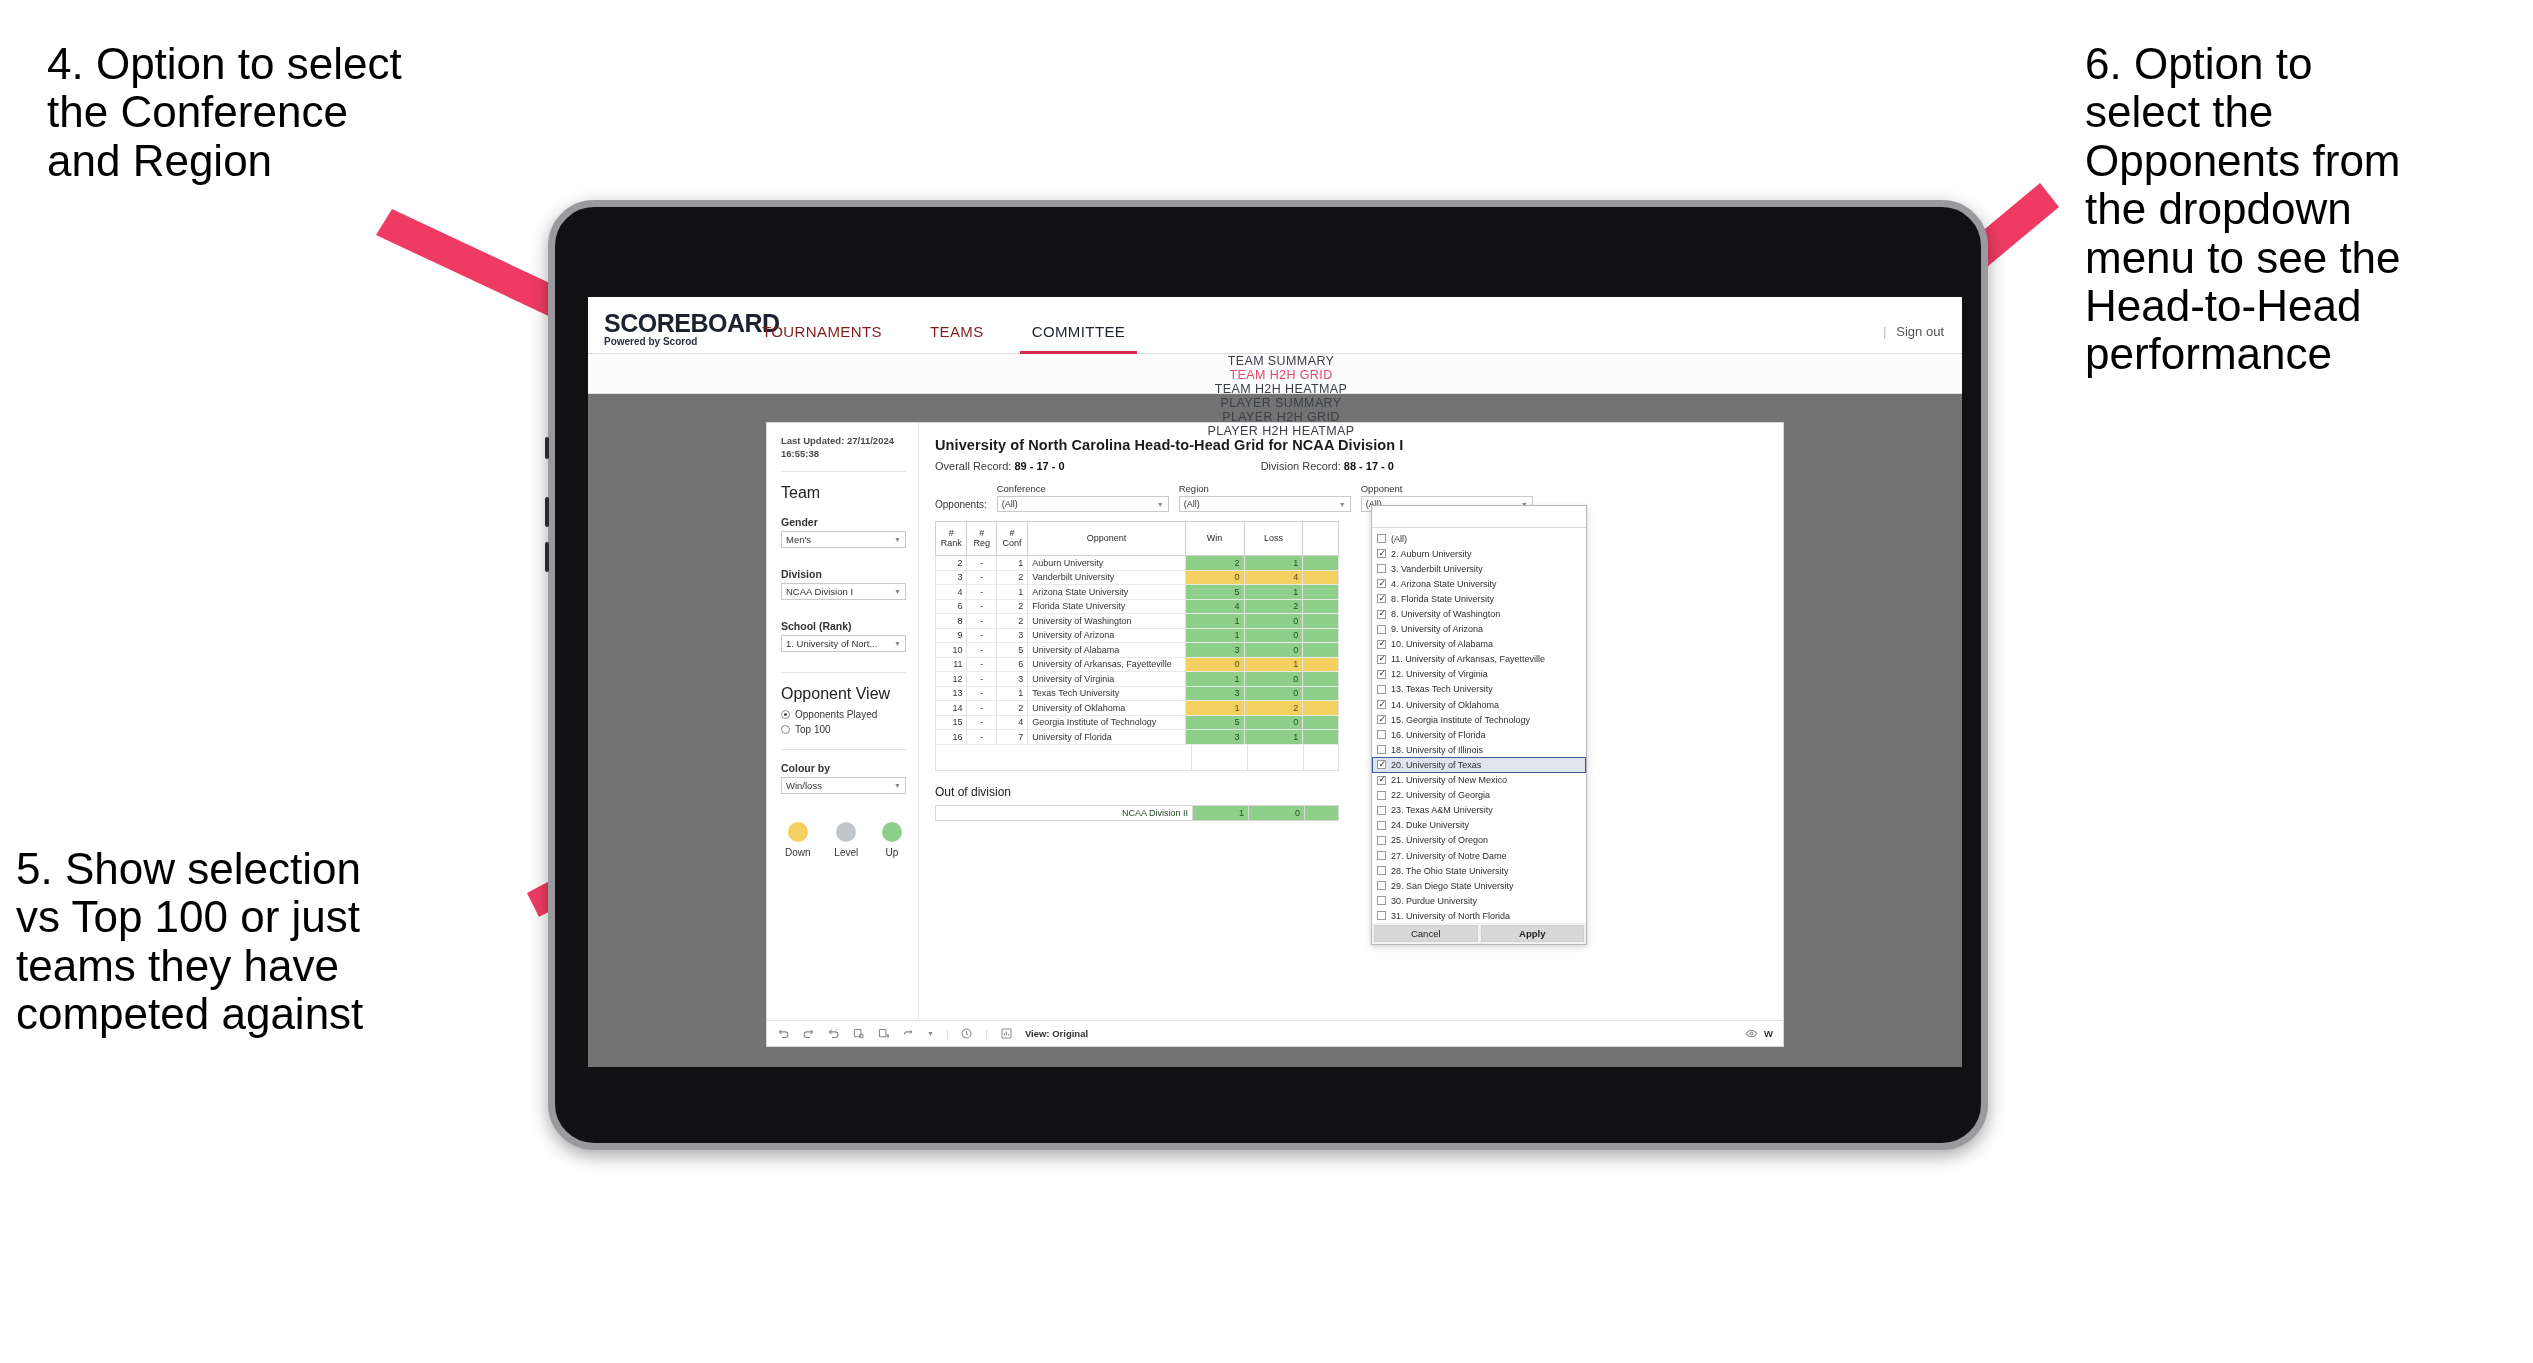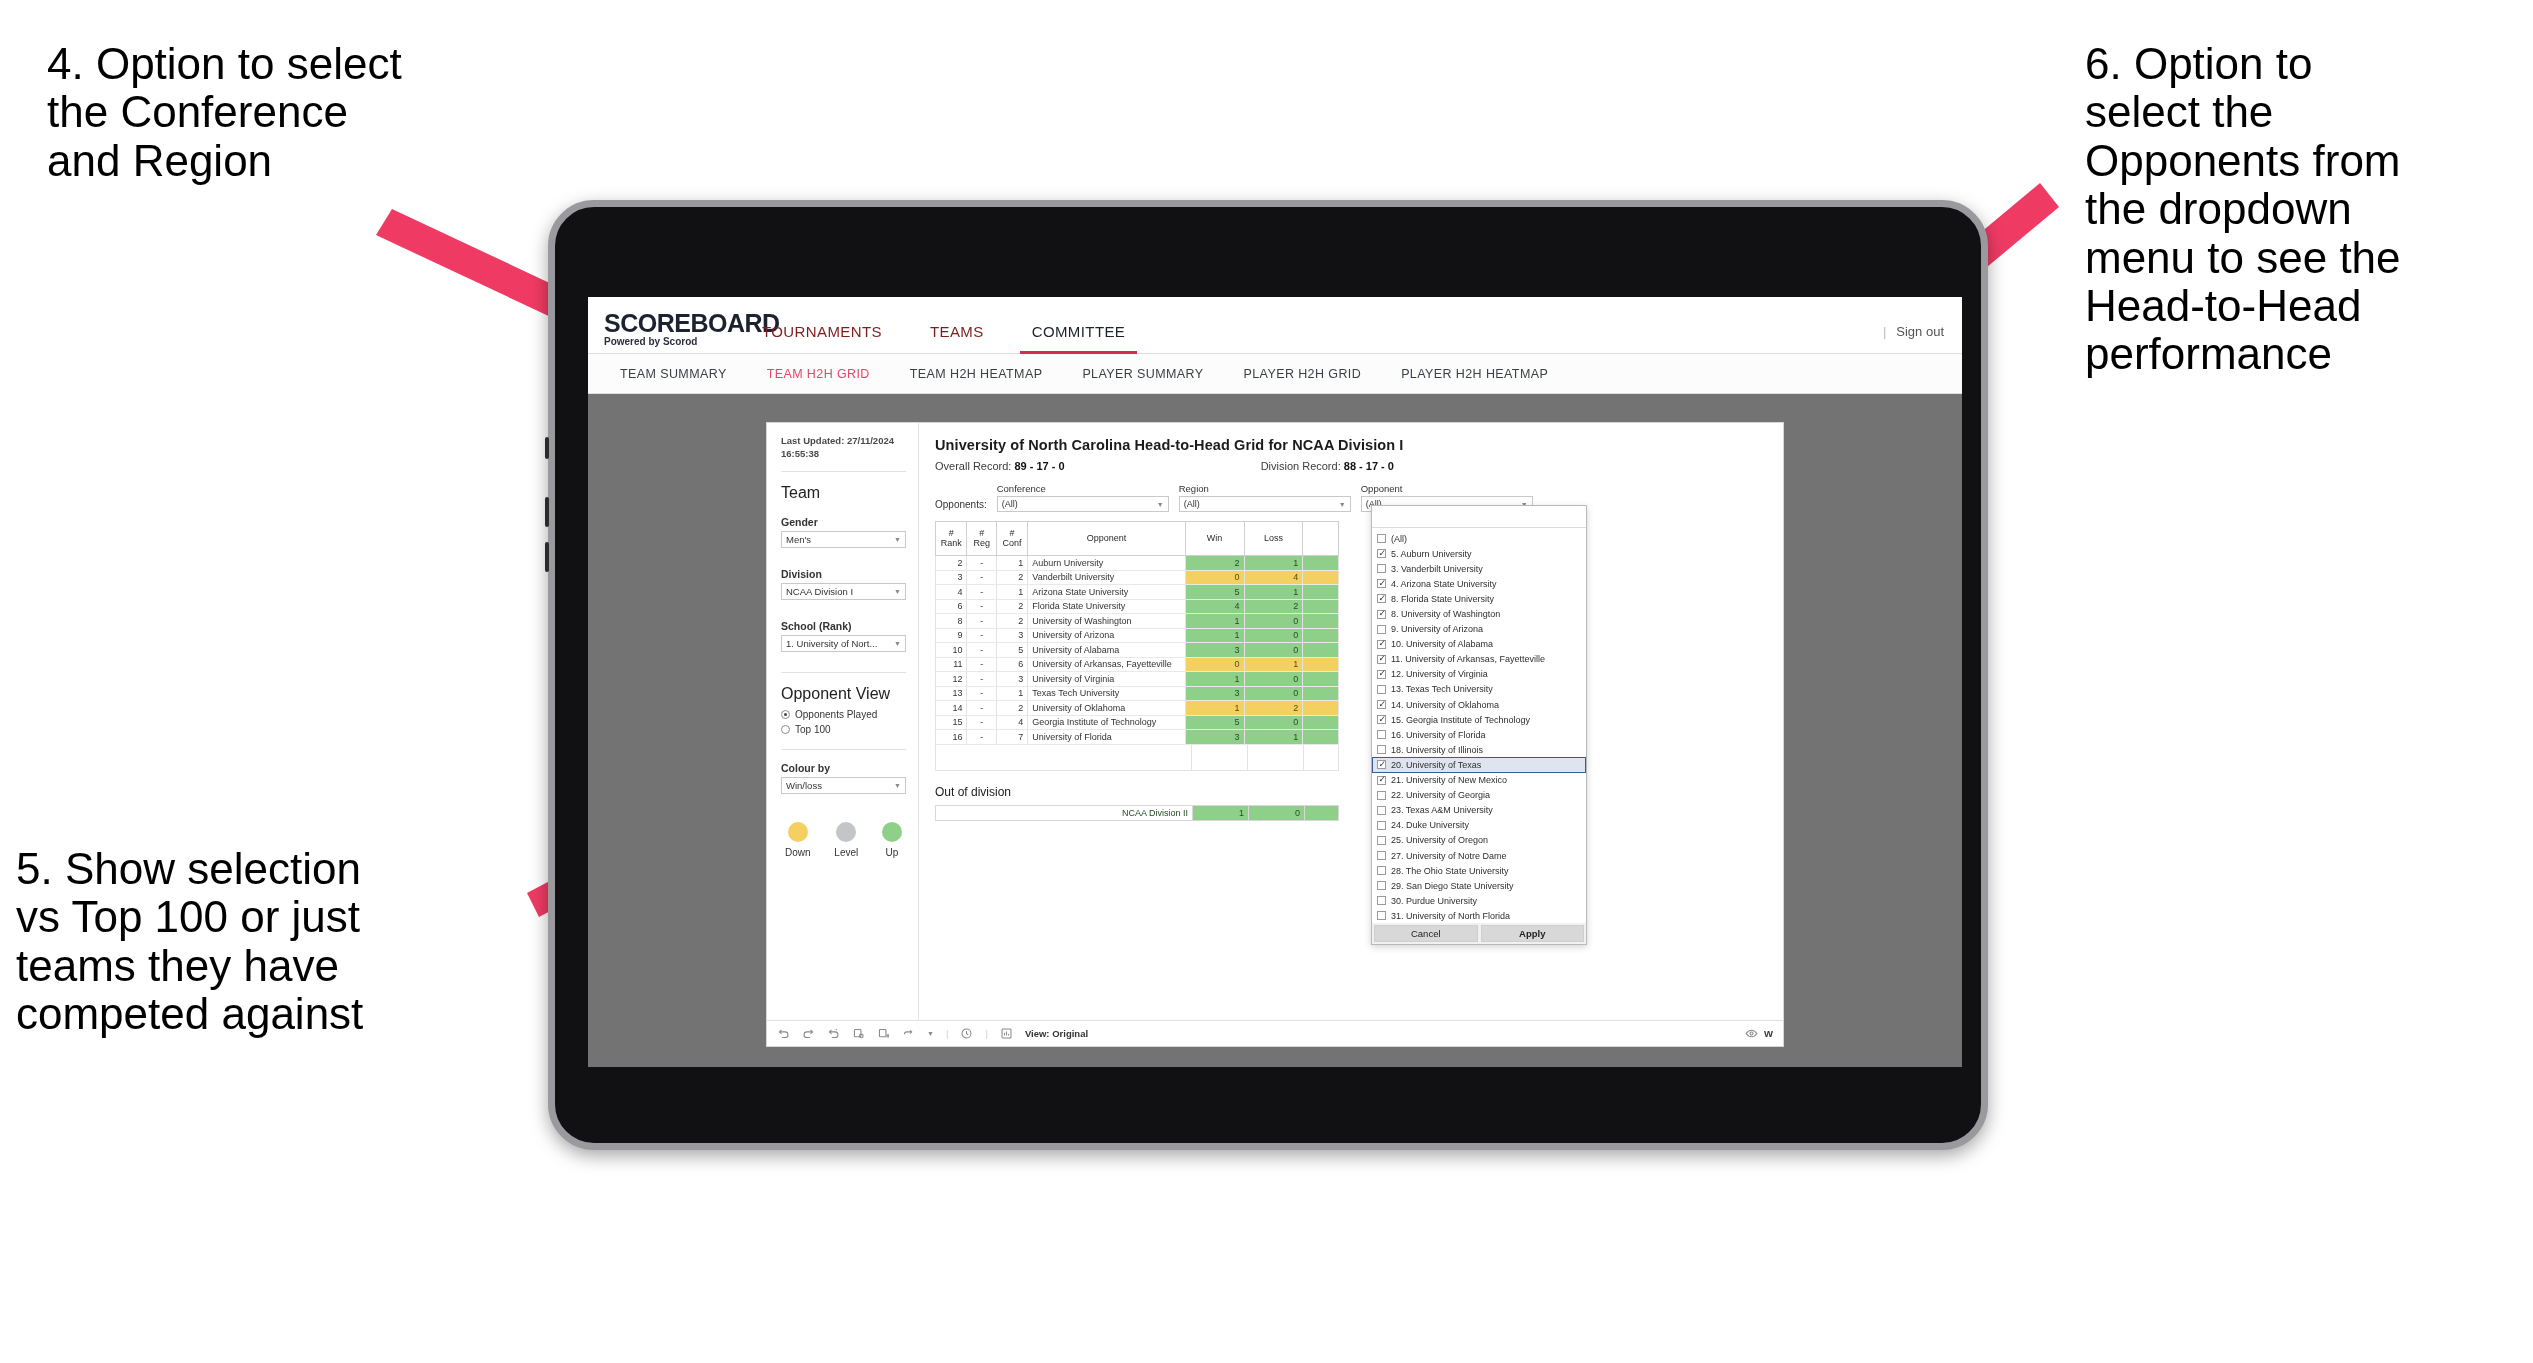--- a/index.html
+++ b/index.html
@@ -69,21 +69,21 @@
   }
   #header-right {
     margin-left: auto; display: flex; align-items: flex-end;
     padding: 0 18px 14px 0; font-size: 13px; color: #555;
   }
   #header-right .sep { color: #bbb; margin-right: 10px; }
 
   
   #subnav {
     height: 40px; background: #fcfcfc; display: flex; align-items: center;
-    border-bottom: 1px solid #e0e0e0; padding-left: 12px;
+    border-bottom: 1px solid #e0e0e0; padding-left: 12px; flex-direction: column;
   }
   .subnav-item {
     padding: 0 20px; font-size: 12.5px; color: #3a3f47; letter-spacing: .4px; cursor: pointer;
   }
   .subnav-item.active { color: #e8466a; }
 
   
   #canvas { background: #737373; height: 769px; padding-top: 28px; }
   #viz {
     margin: 0 auto; width: 1018px; height: 625px; background: #fff;
@@ -549,21 +549,21 @@
 
               <div id="dropdown">
                 <div id="dd-search"></div>
                 <div id="dd-list">
                     <div class="dd-row">
                       <span class="dd-cb"></span>
                       <span>(All)</span>
                     </div>
                     <div class="dd-row">
                       <span class="dd-cb on"></span>
-                      <span>5. Auburn University</span>
+                      <span>2. Auburn University</span>
                     </div>
                     <div class="dd-row">
                       <span class="dd-cb"></span>
                       <span>3. Vanderbilt University</span>
                     </div>
                     <div class="dd-row">
                       <span class="dd-cb on"></span>
                       <span>4. Arizona State University</span>
                     </div>
                     <div class="dd-row">

